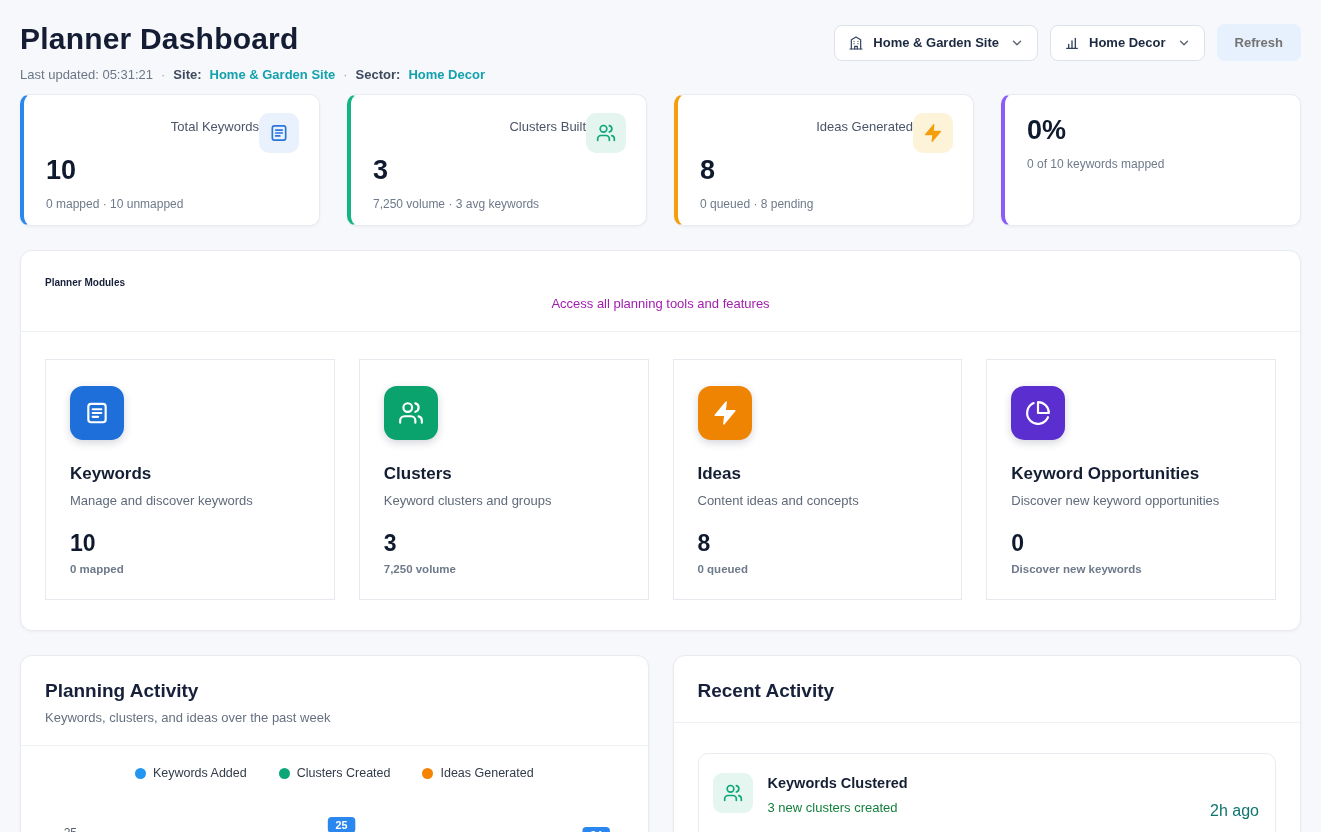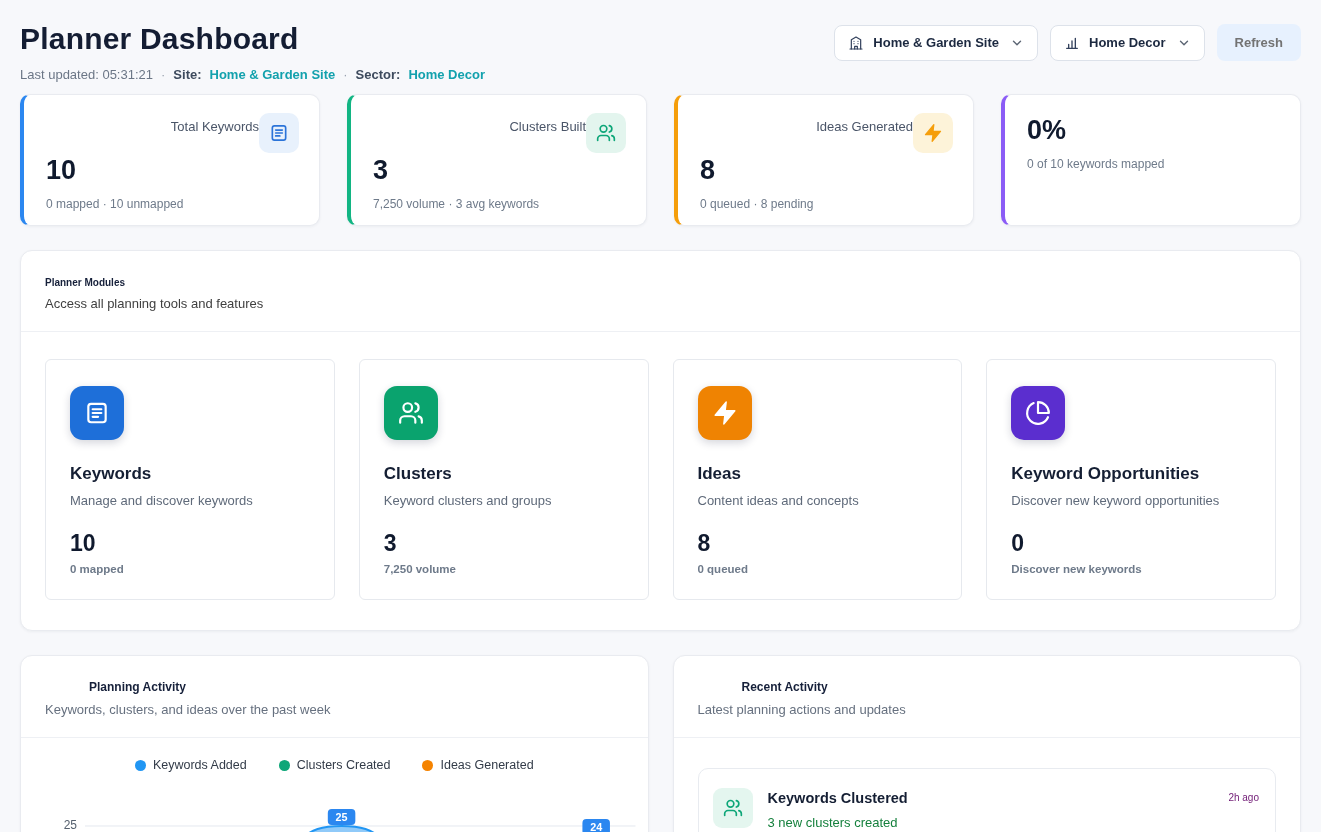--- a/index.html
+++ b/index.html
@@ -36,37 +36,37 @@
              display:flex; align-items:center; justify-content:center; flex:none; }
   .stat-ic svg { width:20px; height:20px; display:block; }
   .stat-value { font-size:27px; font-weight:bold; color:#101a2e; line-height:30px; margin-top:2px; }
   .stat-sub { font-size:12px; color:#6e7a8a; margin-top:12px; }
 
   
   .panel { background:#fff; border:1px solid #e9ebf0; border-radius:12px; margin-top:24px;
            box-shadow:0 1px 3px rgba(20,30,60,.05); }
   .panel-hd { padding:26px 24px 20px; border-bottom:1px solid #eef0f4; }
   .panel-title { font-size:10px; font-weight:bold; color:#16203a; }
-  .panel-sub { font-size:13px; color:#404040; margin-top:8px; }
+  .panel-sub { font-size:13px; color:#a21caf; margin-top:8px;text-align:center; }
   .modules { display:grid; grid-template-columns:repeat(4,1fr); gap:24px; padding:27px 24px 30px; }
-  .module { border:1px solid #e6e9ee; border-radius:6px; padding:26px 24px 24px; background:#fff; cursor:pointer; }
+  .module { border:1px solid #e6e9ee; border-radius:0; padding:26px 24px 24px; background:#fff; cursor:pointer; }
   .module-ic { width:54px; height:54px; border-radius:13px; background:var(--mc); color:#fff;
                display:flex; align-items:center; justify-content:center; box-shadow:0 3px 8px rgba(20,30,60,.18); }
   .module-ic svg { width:26px; height:26px; display:block; }
   .module-title { font-size:17px; font-weight:bold; color:#141e33; margin-top:24px; }
   .module-desc { font-size:13px; color:#5f6a7a; margin-top:9px; }
   .module-value { font-size:23px; font-weight:bold; color:#101a2e; margin-top:22px; }
   .module-sub { font-size:11.5px; color:#6e7a8a; margin-top:6px;font-weight:bold; }
 
   
   .bottom { display:grid; grid-template-columns:1fr 1fr; gap:24px; margin-top:24px; }
   .bcard { background:#fff; border:1px solid #e9ebf0; border-radius:12px; height:420px;
            box-shadow:0 1px 3px rgba(20,30,60,.05); overflow:hidden; }
   .bcard-hd { padding:24px 24px 20px; border-bottom:1px solid #eef0f4; }
-  .bcard-title { font-size:12px; font-weight:bold; color:#16203a;margin-left:44px; }
+  .bcard-title { font-size:19px; font-weight:bold; color:#16203a; }
   .bcard-sub { font-size:13px; color:#66707f; margin-top:8px; }
 
   
   .legend { display:flex; justify-content:center; gap:32px; margin-top:20px; font-size:12.5px; color:#323b48; }
   .leg-item { display:flex; align-items:center; gap:7px; cursor:pointer; }
   .dot { width:11px; height:11px; border-radius:50%; background:var(--c); }
   .chart { display:flex; margin-top:36px; padding:0 12px 0 26px; }
   .ylab { width:30px; text-align:right; font-size:12px; color:#55606e; padding-top:10px; flex:none; }
   .plot { flex:1; height:220px; margin-left:8px; }
   .plot .grid { stroke:#e4e8ef; stroke-width:1; }
@@ -77,21 +77,21 @@
 
   
   .activity-item { margin:30px 24px 0; border:1px solid #e8ebf0; border-radius:10px;
                    padding:19px 16px 28px 14px; display:flex; gap:15px; align-items:flex-start; }
   .act-ic { width:40px; height:40px; border-radius:9px; background:var(--abg); color:var(--ac);
             display:flex; align-items:center; justify-content:center; flex:none; }
   .act-ic svg { width:20px; height:20px; display:block; }
   .act-body { flex:1; }
   .act-title { font-size:14.5px; font-weight:bold; color:#141e33; padding-top:2px; }
   .act-desc { font-size:13px; color:#15803d; margin-top:9px; }
-  .act-time { font-size:10px; color:#701a75; padding-top:4px; flex:none; }
+  .act-time { font-size:16px; color:#0f766e; padding-top:4px; flex:none;margin-top:25px; }
 </style>
 </head>
 <body>
 
 <div class="page">
 
   <div class="hdr">
     <div>
       <h1 class="page-title">Planner Dashboard</h1>
       <div class="meta">
@@ -289,21 +289,20 @@
             <rect class="badge-bg" x="506" y="11" width="28" height="16" rx="4"></rect>
             <text x="520" y="23" text-anchor="middle">24</text>
           </g>
         </svg>
       </div>
     </div>
 
     <div class="bcard">
       <div class="bcard-hd">
         <div class="bcard-title">Recent Activity</div>
-        <div class="bcard-sub">Latest planning actions and updates</div>
       </div>
       <div class="activity-item" style="--abg: #e4f6ef; --ac: #0da678;">
         <div class="act-ic">
           <svg viewBox="0 0 24 24" fill="none" stroke="currentColor" stroke-width="2" stroke-linecap="round" stroke-linejoin="round">
               <path d="M16 21v-2a4 4 0 0 0-4-4H6a4 4 0 0 0-4 4v2"></path>
               <circle cx="9" cy="7" r="4"></circle>
               <path d="M22 21v-2a4 4 0 0 0-3-3.87"></path>
               <path d="M16 3.13a4 4 0 0 1 0 7.75"></path>
             </svg>
         </div>

